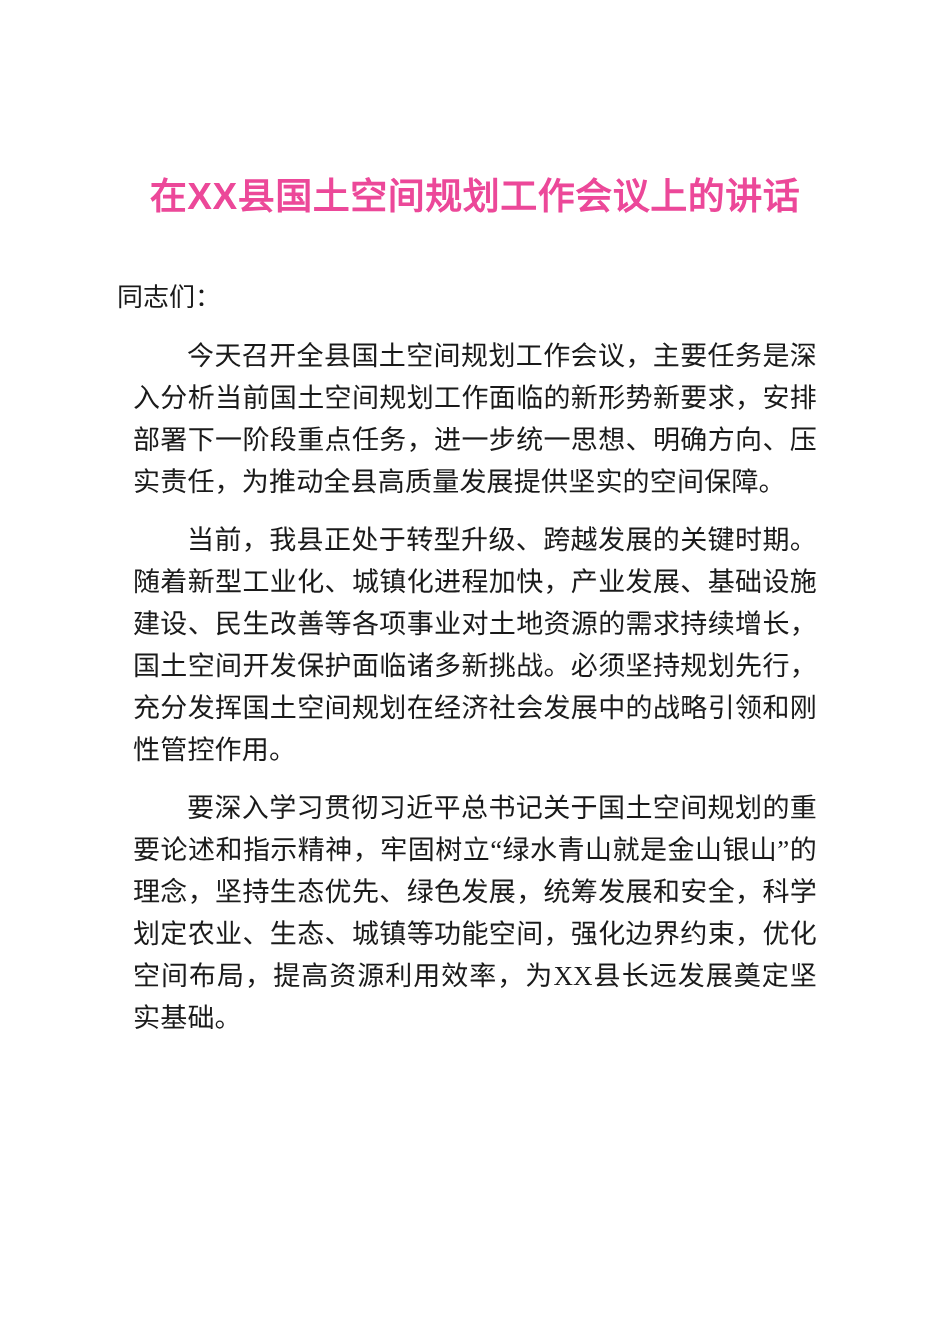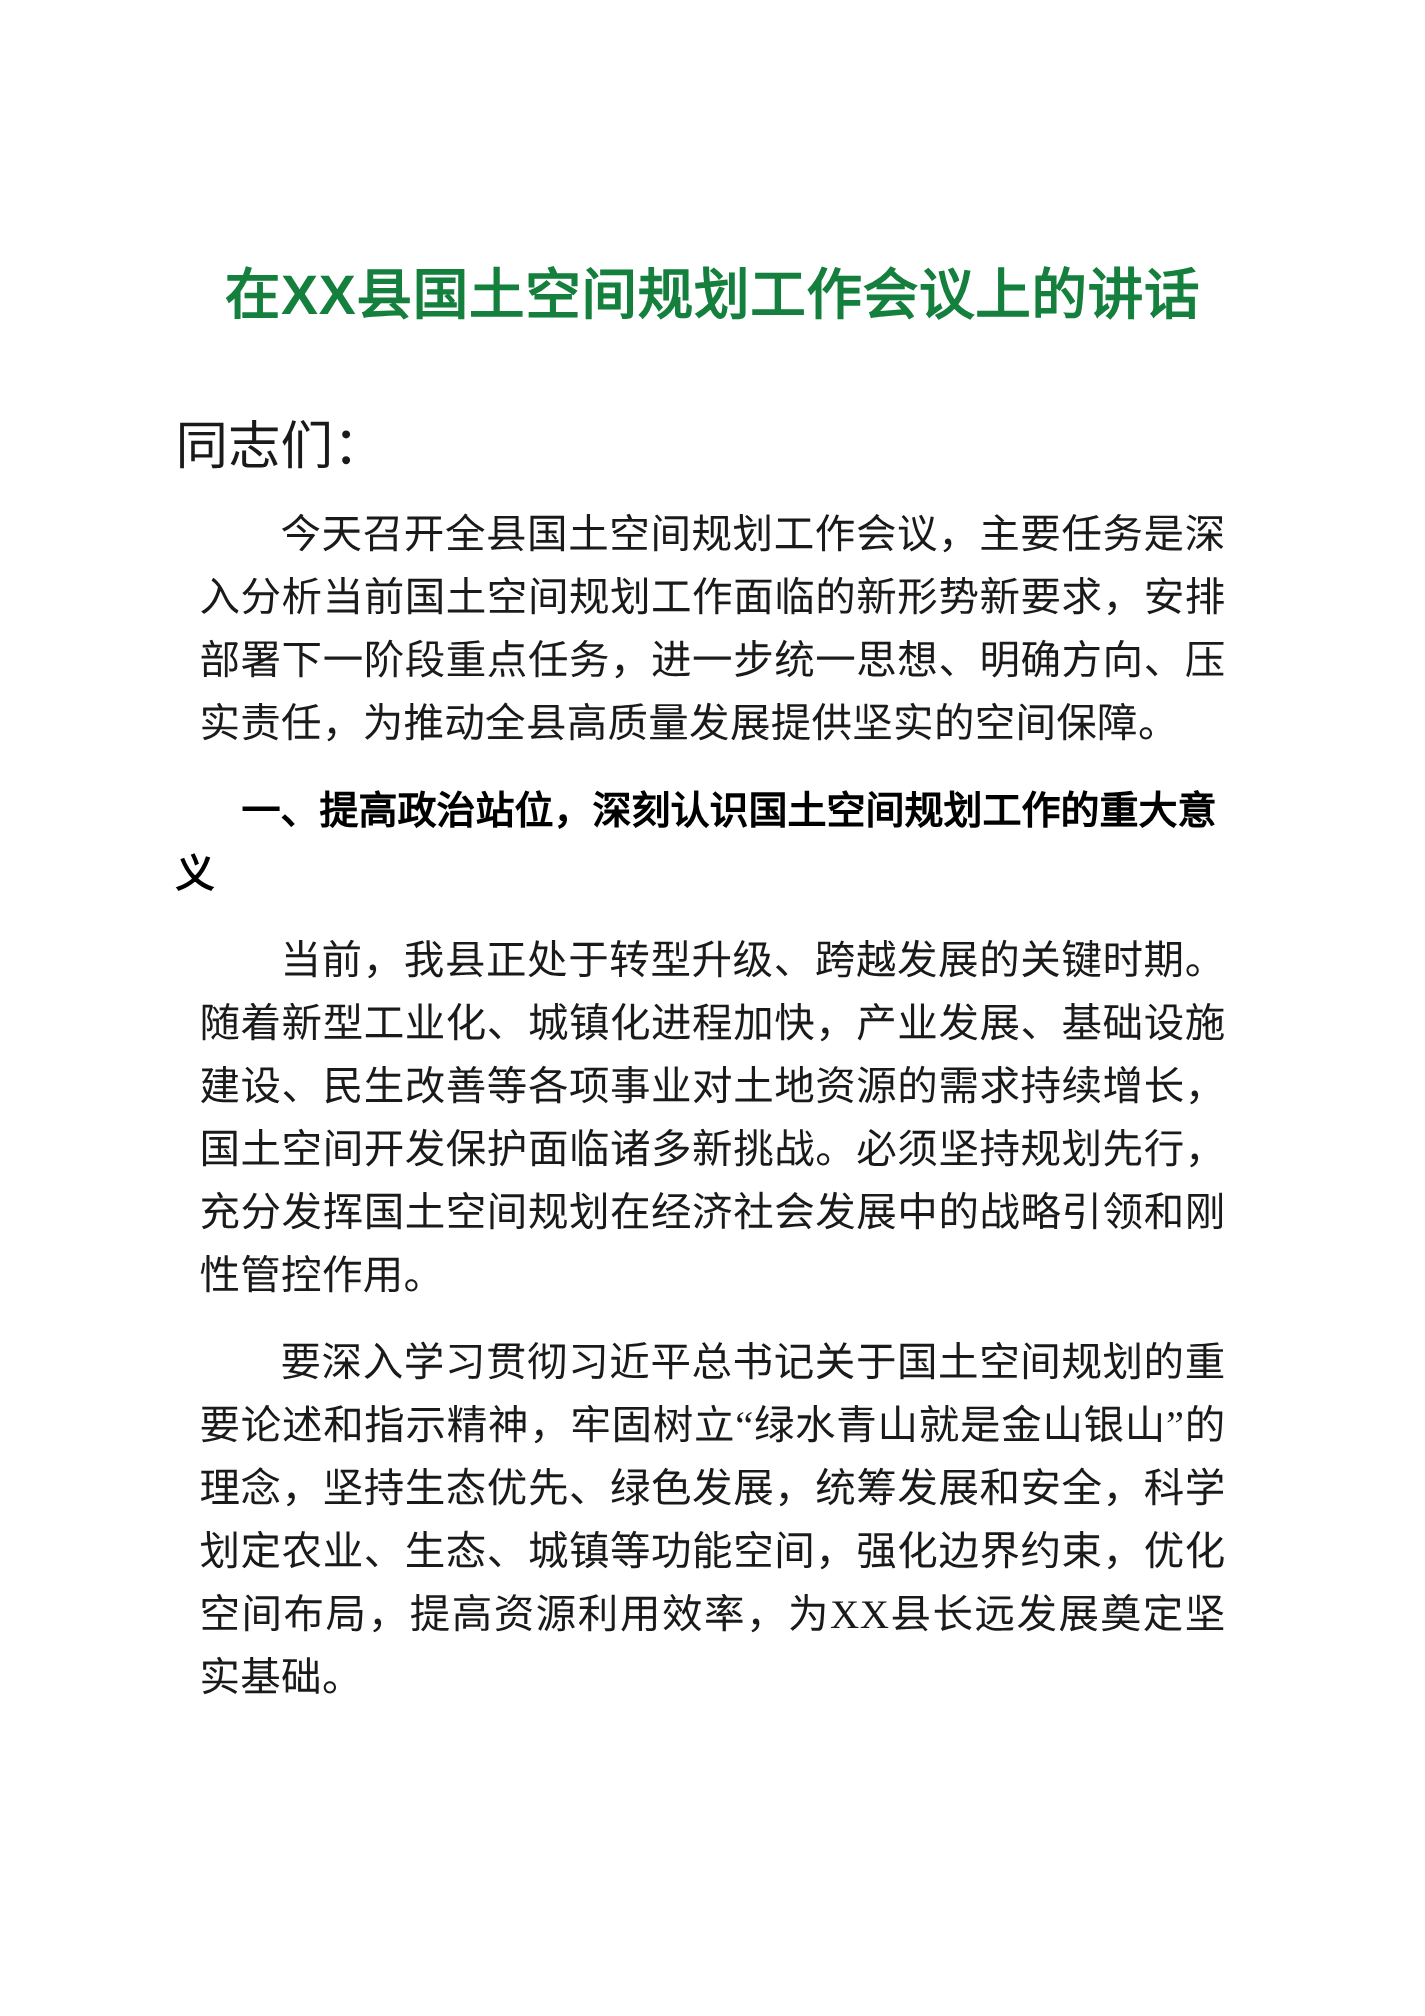--- a/index.html
+++ b/index.html
@@ -27,33 +27,33 @@
   }
 
   
   .doc-title {
     margin: 0;
     padding: 0;
     font-family: "Liberation Sans", "DejaVu Sans", sans-serif;
     font-weight: bold;
     font-size: 37px;
     line-height: 1.0;
-    color: #15803d;
+    color: #ec4899;
     text-align: center;
     letter-spacing: 0.5px;
     padding-top: 178px;
     white-space: nowrap;
   }
 
   
   .salutation {
     margin: 0;
     padding: 0;
     font-family: "Liberation Serif", "DejaVu Serif", serif;
-    font-size: 35px;
+    font-size: 26px;
     line-height: 42px;
     color: #1a1a1a;
     text-align: left;
     padding-top: 62px;
   }
 
   
   .body-para {
     margin: 16px;
     padding: 0;
@@ -90,21 +90,20 @@
 
 <div class="page">
   <div class="content">
 
     <h1 class="doc-title">在XX县国土空间规划工作会议上的讲话</h1>
 
     <p class="salutation">同志们：</p>
 
     <p class="body-para">今天召开全县国土空间规划工作会议，主要任务是深入分析当前国土空间规划工作面临的新形势新要求，安排部署下一阶段重点任务，进一步统一思想、明确方向、压实责任，为推动全县高质量发展提供坚实的空间保障。</p>
 
-    <h2 class="section-heading">一、提高政治站位，深刻认识国土空间规划工作的重大意义</h2>
 
 
     <p class="body-para">当前，我县正处于转型升级、跨越发展的关键时期。随着新型工业化、城镇化进程加快，产业发展、基础设施建设、民生改善等各项事业对土地资源的需求持续增长，国土空间开发保护面临诸多新挑战。必须坚持规划先行，充分发挥国土空间规划在经济社会发展中的战略引领和刚性管控作用。</p>
 
     <p class="body-para">要深入学习贯彻习近平总书记关于国土空间规划的重要论述和指示精神，牢固树立“绿水青山就是金山银山”的理念，坚持生态优先、绿色发展，统筹发展和安全，科学划定农业、生态、城镇等功能空间，强化边界约束，优化空间布局，提高资源利用效率，为XX县长远发展奠定坚实基础。</p>
 
 
   </div>
 </div>
 

